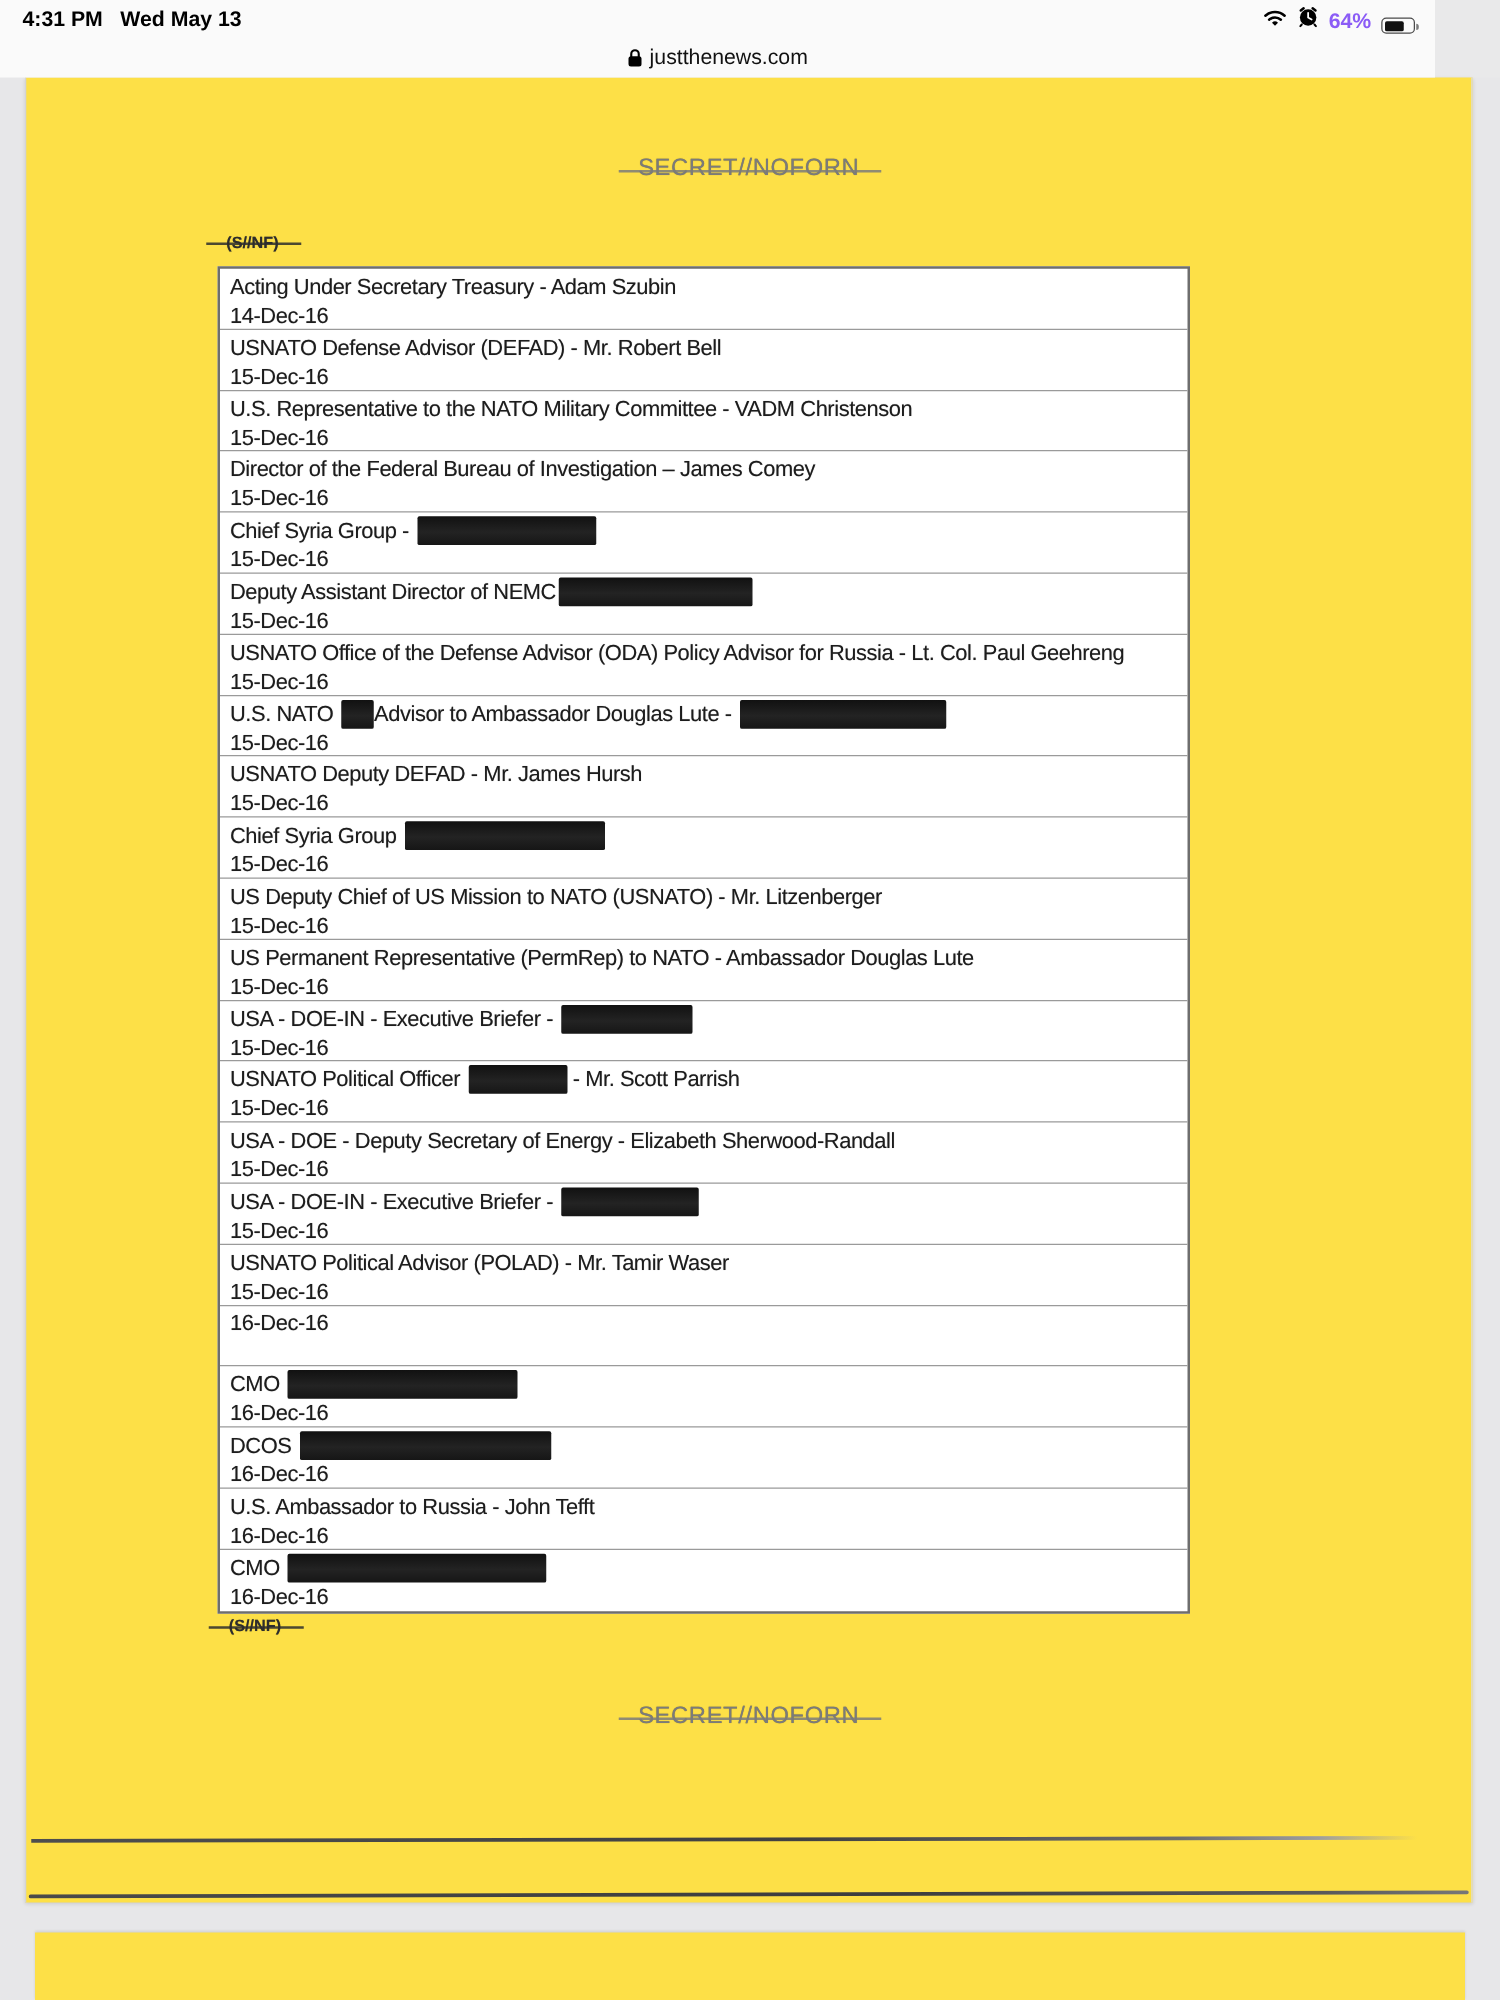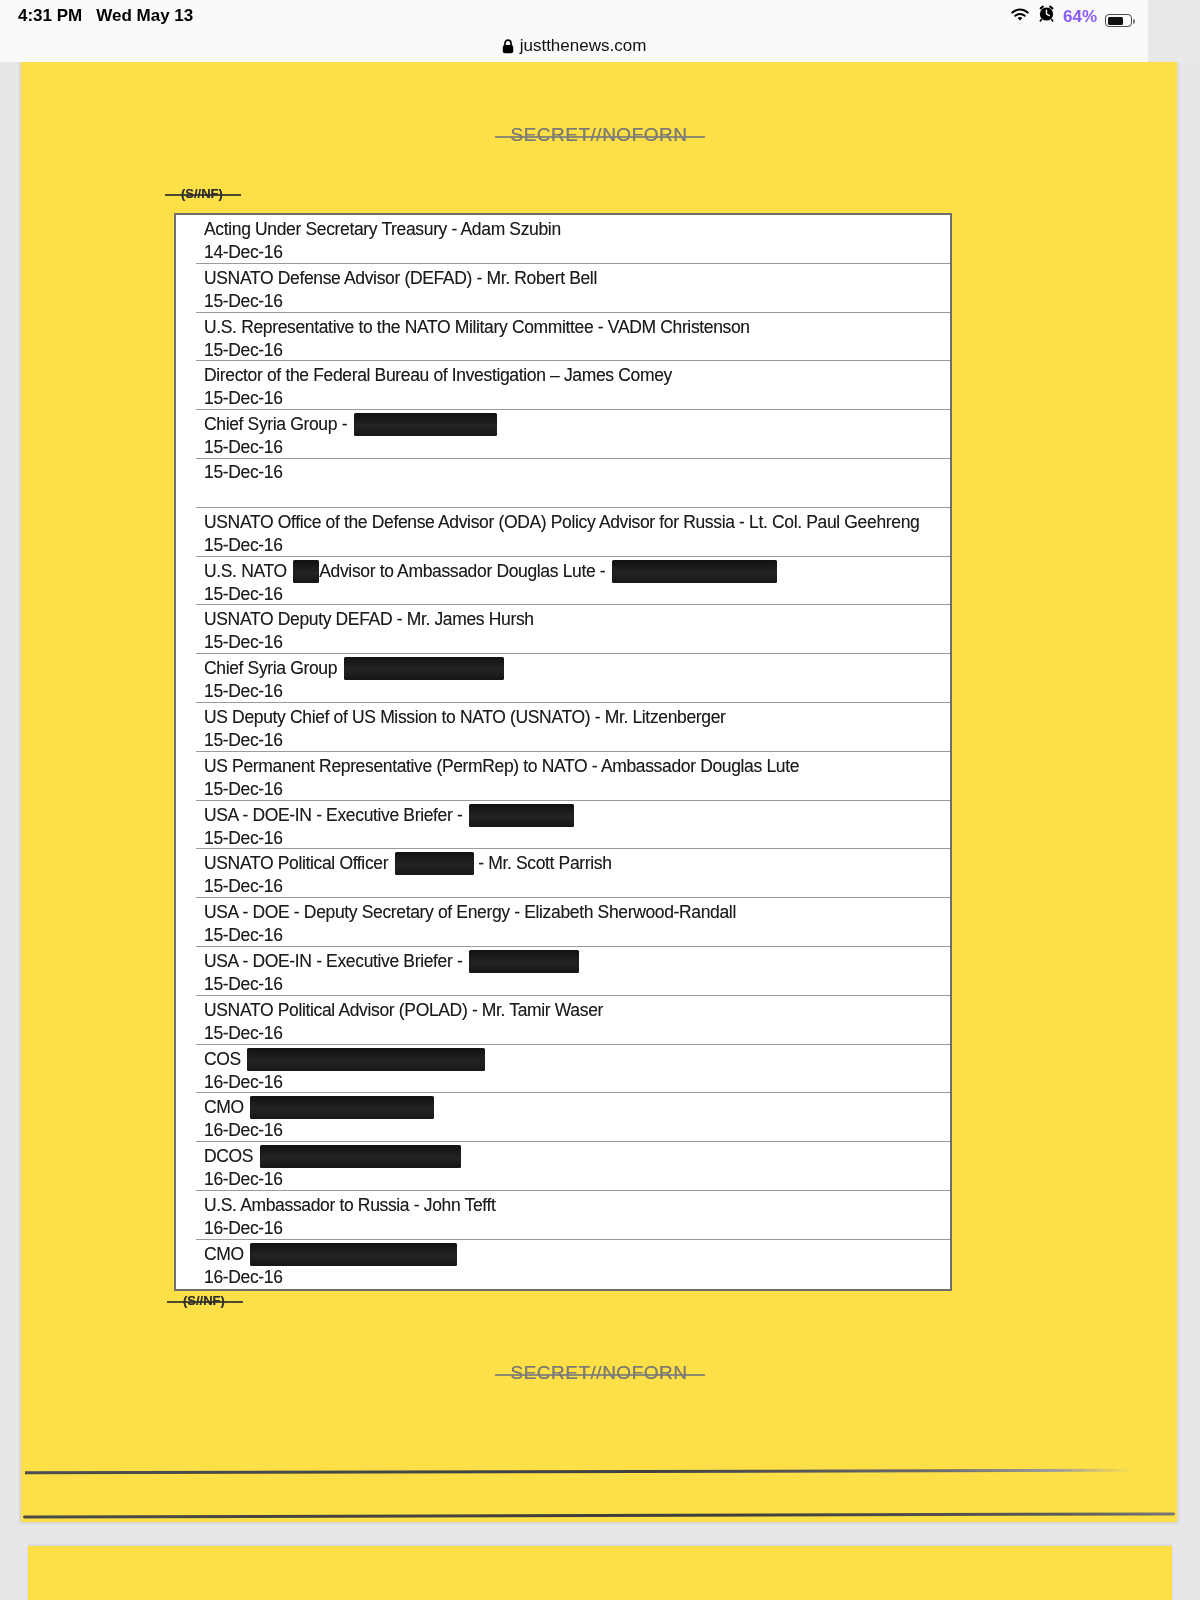--- a/index.html
+++ b/index.html
@@ -32,21 +32,21 @@
   .classification { position:absolute; left:0; right:0; text-align:center; font-size:19px; letter-spacing:.5px; color:#7b7b7b; }
   .classification .struck, .portion .struck { position:relative; display:inline-block; padding:0 2px; }
   .struck::after { content:""; position:absolute; left:-14px; right:-16px; top:54%; height:2px; background:currentColor; opacity:.85; }
   .classification.top { top:62px; }
   .classification.bottom { top:1300px; }
   .portion { position:absolute; font-size:13px; font-weight:700; color:#2d2d2d; }
   .portion.top { top:124px; left:158px; }
   .portion.bottom { top:1231px; left:160px; }
 
   
-  .doc-table { position:absolute; top:151px; left:153px; width:778px; border:2px solid #6e6e6e; background:#fff;padding-left:20px; }
+  .doc-table { position:absolute; top:151px; left:153px; width:778px; border:2px solid #6e6e6e; background:#fff; }
   .doc-row { height:48.8px; border-bottom:1px solid #9a9a9a; padding:2px 6px 0 8px; overflow:hidden; white-space:nowrap; }
   .doc-row:last-child { border-bottom:none; }
   .row-title { font-size:17.5px; letter-spacing:-.35px; color:#1c1c1c; line-height:24px; height:24px; }
   .row-date { font-size:17.5px; letter-spacing:-.35px; color:#1c1c1c; line-height:23px; }
   .redaction { display:inline-block; height:23px; margin-left:2px; vertical-align:-6px; border-radius:1.5px; background:linear-gradient(180deg,#111 0%, #232323 55%, #161616 100%); }
 
   
   .scan-line { position:absolute; top:1408px; left:4px; width:1120px; height:2.5px; transform:rotate(-.12deg); background:linear-gradient(90deg,#4e4e4e 0%, #414141 55%, #6d6d6d 82%, #9e9e9e 92%, rgba(170,170,170,0) 99%); }
   .page-edge { position:absolute; top:1452px; left:2px; width:1152px; height:3px; transform:rotate(-.16deg); background:linear-gradient(90deg,#4a4a4a 0%, #3d3d3d 60%, #5a5a5a 90%, #777 100%); border-radius:2px; }
 </style>
@@ -119,20 +119,21 @@
         </div>
         <div class="doc-row">
           <div class="row-title"><span>Director of the Federal Bureau of Investigation – James Comey</span></div>
           <div class="row-date">15-Dec-16</div>
         </div>
         <div class="doc-row">
           <div class="row-title"><span>Chief Syria Group - </span><span class="redaction" style="width: 143px;"></span></div>
           <div class="row-date">15-Dec-16</div>
         </div>
         <div class="doc-row">
+          <div class="row-title"><span>Deputy Assistant Director of NEMC</span><span class="redaction" style="width: 155px;"></span></div>
           <div class="row-date">15-Dec-16</div>
         </div>
         <div class="doc-row">
           <div class="row-title"><span>USNATO Office of the Defense Advisor (ODA) Policy Advisor for Russia - Lt. Col. Paul Geehreng</span></div>
           <div class="row-date">15-Dec-16</div>
         </div>
         <div class="doc-row">
           <div class="row-title"><span>U.S. NATO </span><span class="redaction" style="width: 26px;"></span><span>Advisor to Ambassador Douglas Lute - </span><span class="redaction" style="width: 165px;"></span></div>
           <div class="row-date">15-Dec-16</div>
         </div>
@@ -166,21 +167,20 @@
         </div>
         <div class="doc-row">
           <div class="row-title"><span>USA - DOE-IN - Executive Briefer - </span><span class="redaction" style="width: 110px;"></span></div>
           <div class="row-date">15-Dec-16</div>
         </div>
         <div class="doc-row">
           <div class="row-title"><span>USNATO Political Advisor (POLAD) - Mr. Tamir Waser</span></div>
           <div class="row-date">15-Dec-16</div>
         </div>
         <div class="doc-row">
-          <div class="row-title"><span>COS </span><span class="redaction" style="width: 238px;"></span></div>
           <div class="row-date">16-Dec-16</div>
         </div>
         <div class="doc-row">
           <div class="row-title"><span>CMO </span><span class="redaction" style="width: 184px;"></span></div>
           <div class="row-date">16-Dec-16</div>
         </div>
         <div class="doc-row">
           <div class="row-title"><span>DCOS </span><span class="redaction" style="width: 201px;"></span></div>
           <div class="row-date">16-Dec-16</div>
         </div>

